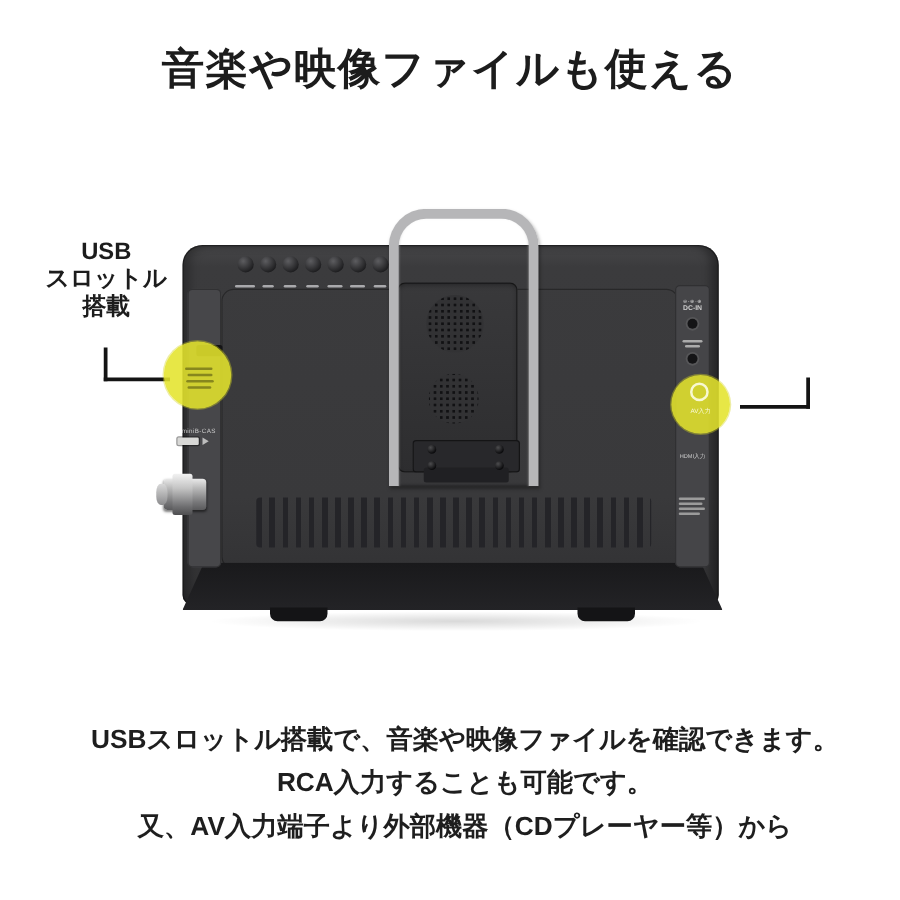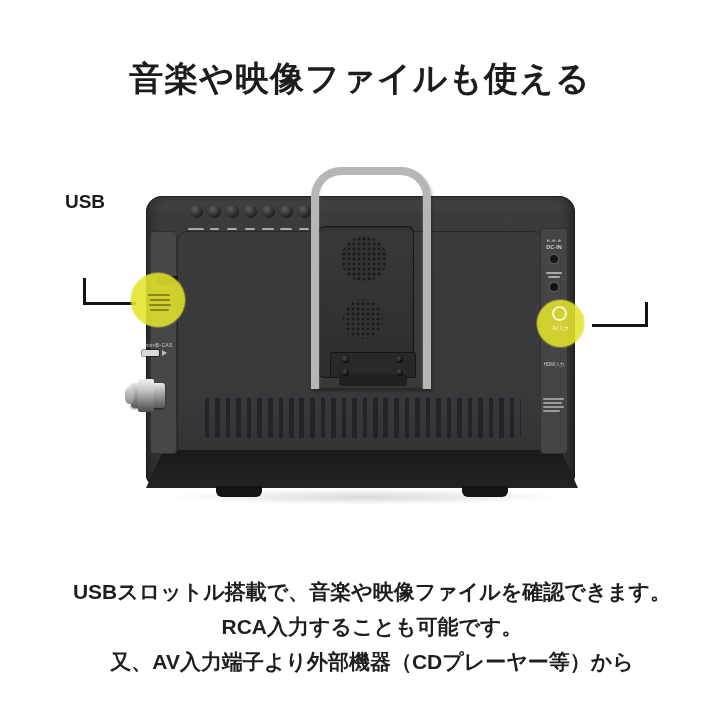--- a/index.html
+++ b/index.html
@@ -4,21 +4,21 @@
 <style>
   html,body{margin:0;padding:0;background:#fff;}
   #stage{
     position:relative;width:720px;height:720px;background:#ffffff;overflow:hidden;
     font-family:"Liberation Sans","DejaVu Sans",sans-serif;color:#1a1a1a;
   }
   .abs{position:absolute;}
 
   
   .title{
-    left:0;top:56px;width:720px;text-align:center;
+    left:0;top:32px;width:720px;text-align:center;
     font-size:34px;font-weight:800;letter-spacing:1px;color:#1c1c1c;
   }
   .callout{font-weight:800;font-size:19px;line-height:22px;text-align:center;color:#1c1c1c;}
   .callout-usb{left:20px;top:191px;width:130px;}
   .callout-av{left:586px;top:256px;width:124px;}
   .lead-left{
     left:83px;top:278px;width:50px;height:24px;
     border-left:3px solid #141414;border-bottom:3px solid #141414;
   }
   .lead-right{
@@ -126,20 +126,22 @@
 </style>
 </head>
 <body>
 
 <div id="stage">
 
   <div class="abs title">音楽や映像ファイルも使える</div>
 
   <div class="abs callout callout-usb">
     <div>USB</div>
+    <div>スロットル</div>
+    <div>搭載</div>
   </div>
   <div class="abs lead-left"></div>
 
   <div class="abs callout callout-av">
   </div>
   <div class="abs lead-right"></div>
 
   <div class="abs floor-shadow"></div>
   <div class="abs dev-body"></div>
   <div class="abs back-seam"></div>

